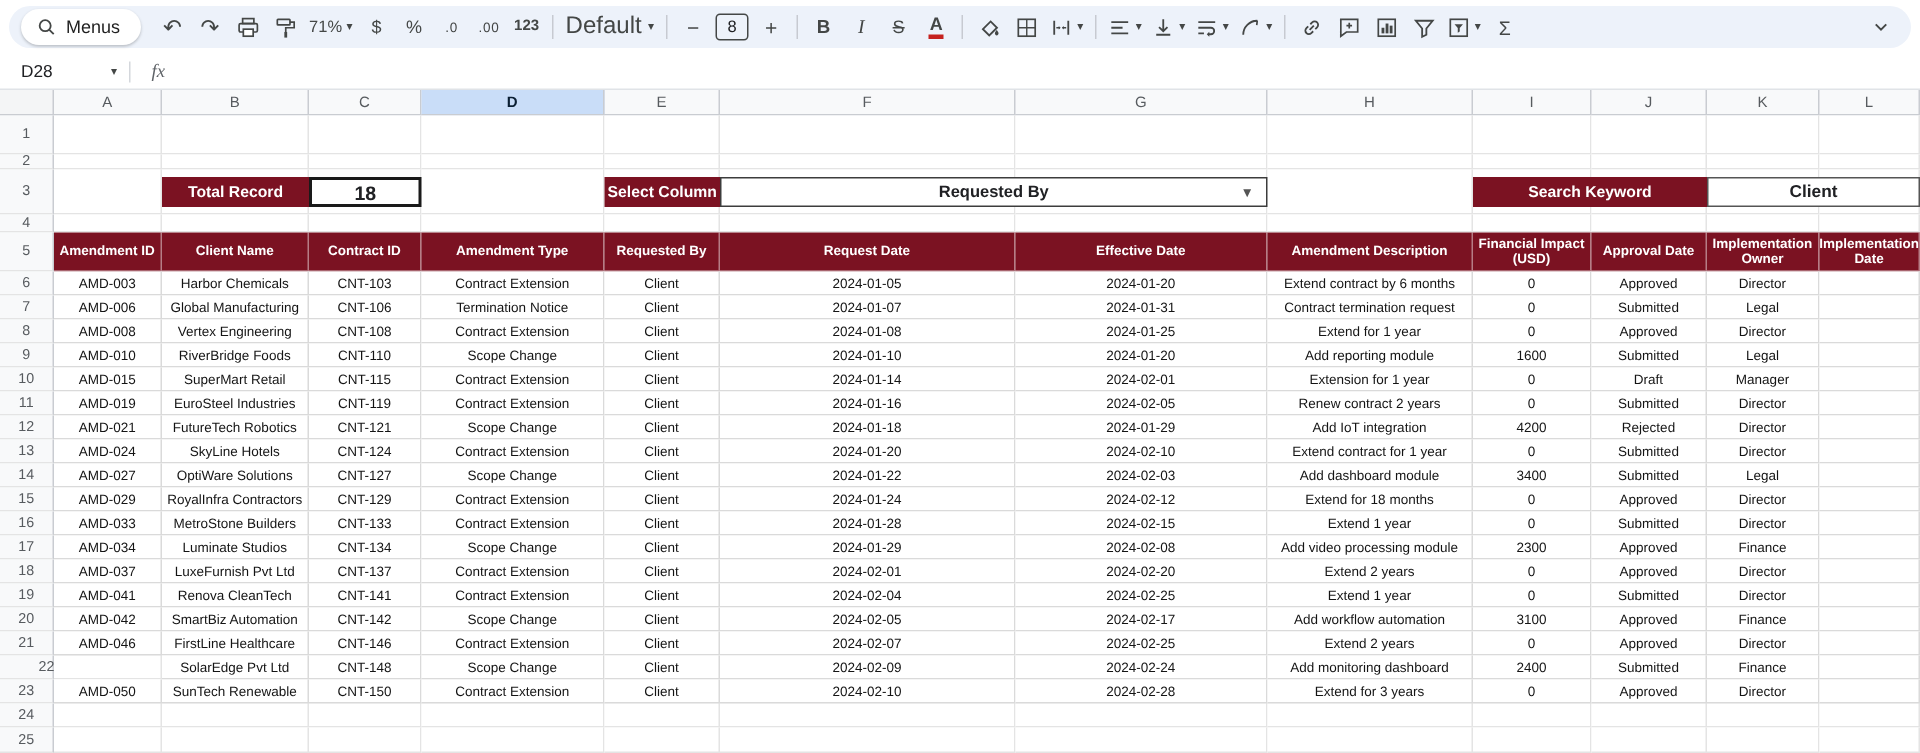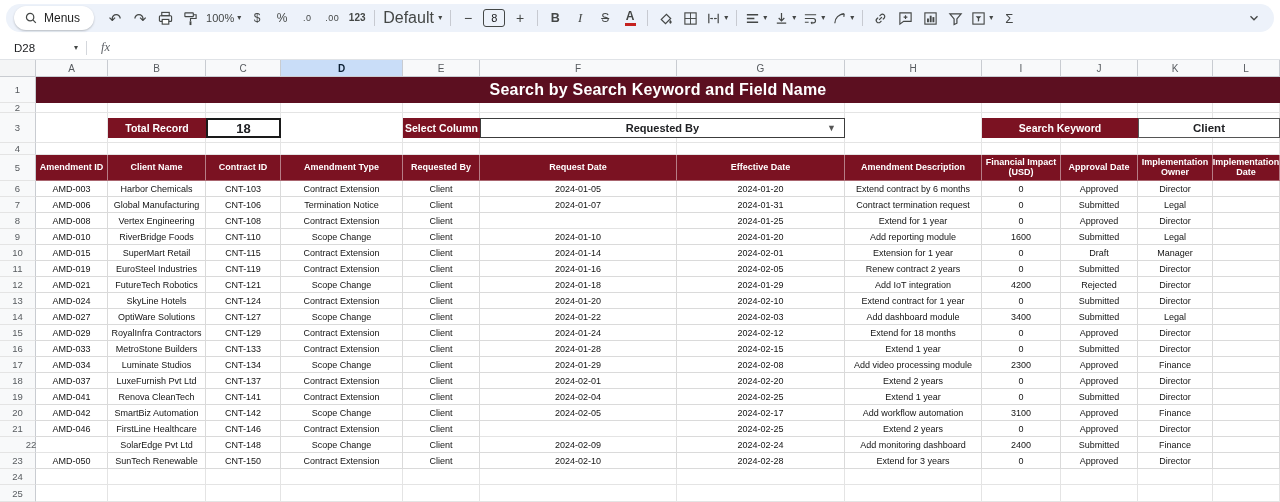--- a/index.html
+++ b/index.html
@@ -93,21 +93,21 @@
         </svg>
     </button>
     <button class="tbtn">
       <svg viewBox="0 0 16 16" width="15" height="15">
           <rect x="2" y="2" width="9" height="4" rx="0.5" fill="none" stroke="#444746" stroke-width="1.2"></rect>
           <path d="M11 4h3v4H8v3" fill="none" stroke="#444746" stroke-width="1.2"></path>
           <rect x="7" y="11" width="2" height="4" fill="#444746"></rect>
         </svg>
     </button>
     <button class="tbtn">
-      <span class="zoomtxt">100%</span>
+      <span class="zoomtxt">71%</span>
       <span class="caret">▾</span>
     </button>
     <button class="tbtn">
         <span class="g12">$</span>
       </button>
     <button class="tbtn">
         <span class="g12">%</span>
       </button>
     <button class="tbtn">
         <span class="g10">.0</span>
@@ -624,20 +624,21 @@
     <div class="td" style="grid-area: 7 / 9;">Contract termination request</div>
     <div class="td" style="grid-area: 7 / 10;">0</div>
     <div class="td" style="grid-area: 7 / 11;">Submitted</div>
     <div class="td" style="grid-area: 7 / 12;">Legal</div>
     <div class="td" style="grid-area: 7 / 13;"></div>
     <div class="td" style="grid-area: 8 / 2;">AMD-008</div>
     <div class="td" style="grid-area: 8 / 3;">Vertex Engineering</div>
     <div class="td" style="grid-area: 8 / 4;">CNT-108</div>
     <div class="td" style="grid-area: 8 / 5;">Contract Extension</div>
     <div class="td" style="grid-area: 8 / 6;">Client</div>
+    <div class="td" style="grid-area: 8 / 7;">2024-01-08</div>
     <div class="td" style="grid-area: 8 / 8;">2024-01-25</div>
     <div class="td" style="grid-area: 8 / 9;">Extend for 1 year</div>
     <div class="td" style="grid-area: 8 / 10;">0</div>
     <div class="td" style="grid-area: 8 / 11;">Approved</div>
     <div class="td" style="grid-area: 8 / 12;">Director</div>
     <div class="td" style="grid-area: 8 / 13;"></div>
     <div class="td" style="grid-area: 9 / 2;">AMD-010</div>
     <div class="td" style="grid-area: 9 / 3;">RiverBridge Foods</div>
     <div class="td" style="grid-area: 9 / 4;">CNT-110</div>
     <div class="td" style="grid-area: 9 / 5;">Scope Change</div>
@@ -779,20 +780,21 @@
     <div class="td" style="grid-area: 20 / 9;">Add workflow automation</div>
     <div class="td" style="grid-area: 20 / 10;">3100</div>
     <div class="td" style="grid-area: 20 / 11;">Approved</div>
     <div class="td" style="grid-area: 20 / 12;">Finance</div>
     <div class="td" style="grid-area: 20 / 13;"></div>
     <div class="td" style="grid-area: 21 / 2;">AMD-046</div>
     <div class="td" style="grid-area: 21 / 3;">FirstLine Healthcare</div>
     <div class="td" style="grid-area: 21 / 4;">CNT-146</div>
     <div class="td" style="grid-area: 21 / 5;">Contract Extension</div>
     <div class="td" style="grid-area: 21 / 6;">Client</div>
+    <div class="td" style="grid-area: 21 / 7;">2024-02-07</div>
     <div class="td" style="grid-area: 21 / 8;">2024-02-25</div>
     <div class="td" style="grid-area: 21 / 9;">Extend 2 years</div>
     <div class="td" style="grid-area: 21 / 10;">0</div>
     <div class="td" style="grid-area: 21 / 11;">Approved</div>
     <div class="td" style="grid-area: 21 / 12;">Director</div>
     <div class="td" style="grid-area: 21 / 13;"></div>
     <div class="td" style="grid-area: 22 / 2; margin-top: 24px;">AMD-048</div>
     <div class="td" style="grid-area: 22 / 3;">SolarEdge Pvt Ltd</div>
     <div class="td" style="grid-area: 22 / 4;">CNT-148</div>
     <div class="td" style="grid-area: 22 / 5;">Scope Change</div>
@@ -809,21 +811,20 @@
     <div class="td" style="grid-area: 23 / 4;">CNT-150</div>
     <div class="td" style="grid-area: 23 / 5;">Contract Extension</div>
     <div class="td" style="grid-area: 23 / 6;">Client</div>
     <div class="td" style="grid-area: 23 / 7;">2024-02-10</div>
     <div class="td" style="grid-area: 23 / 8;">2024-02-28</div>
     <div class="td" style="grid-area: 23 / 9;">Extend for 3 years</div>
     <div class="td" style="grid-area: 23 / 10;">0</div>
     <div class="td" style="grid-area: 23 / 11;">Approved</div>
     <div class="td" style="grid-area: 23 / 12;">Director</div>
     <div class="td" style="grid-area: 23 / 13;"></div>
-  <div class="title">Search by Search Keyword and Field Name</div>
   <div class="mlabel" id="lbl-total">Total Record</div>
   <div class="mval" id="val-total">18</div>
   <div class="mlabel" id="lbl-select">Select Column</div>
   <div class="mval" id="dd-select">
     <span>Requested By</span>
     <span class="dd-caret">▼</span>
   </div>
   <div class="mlabel" id="lbl-search">Search Keyword</div>
   <div class="mval" id="val-search">Client</div>
 </div>

